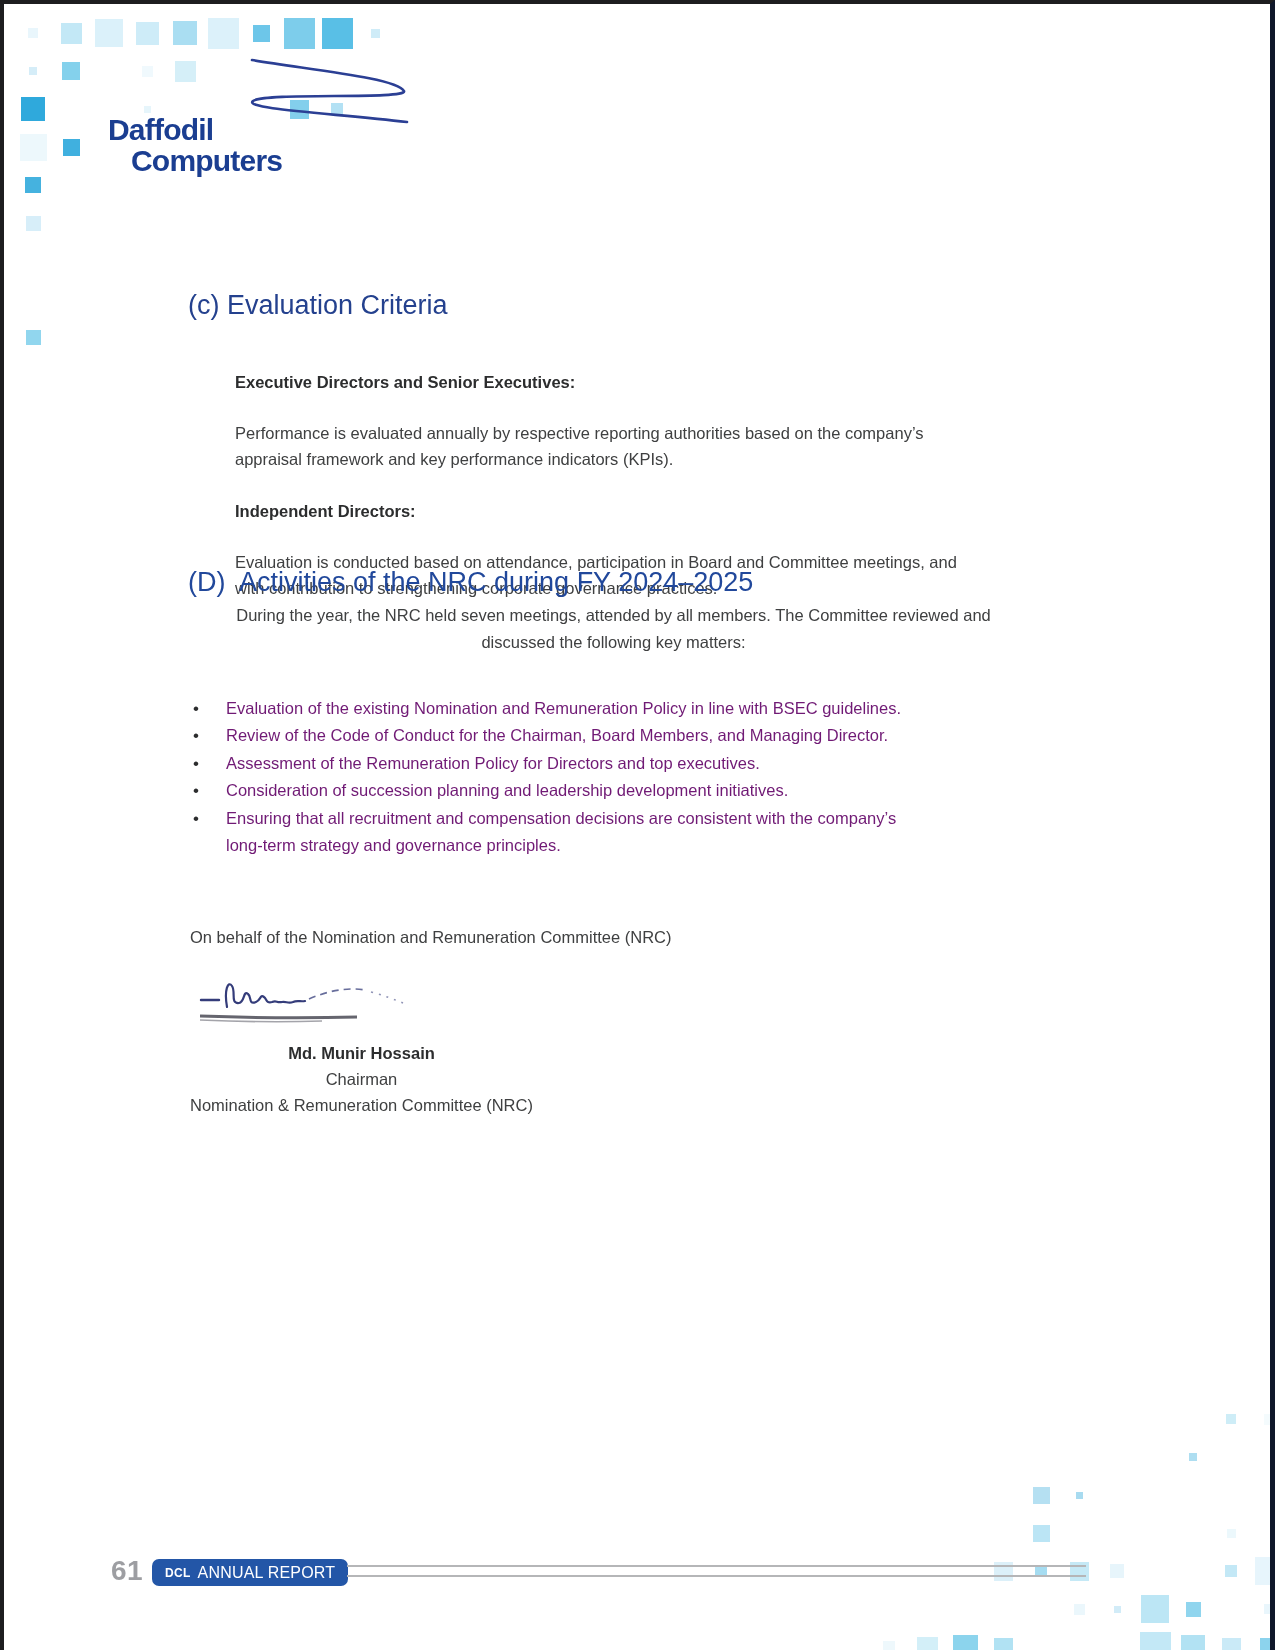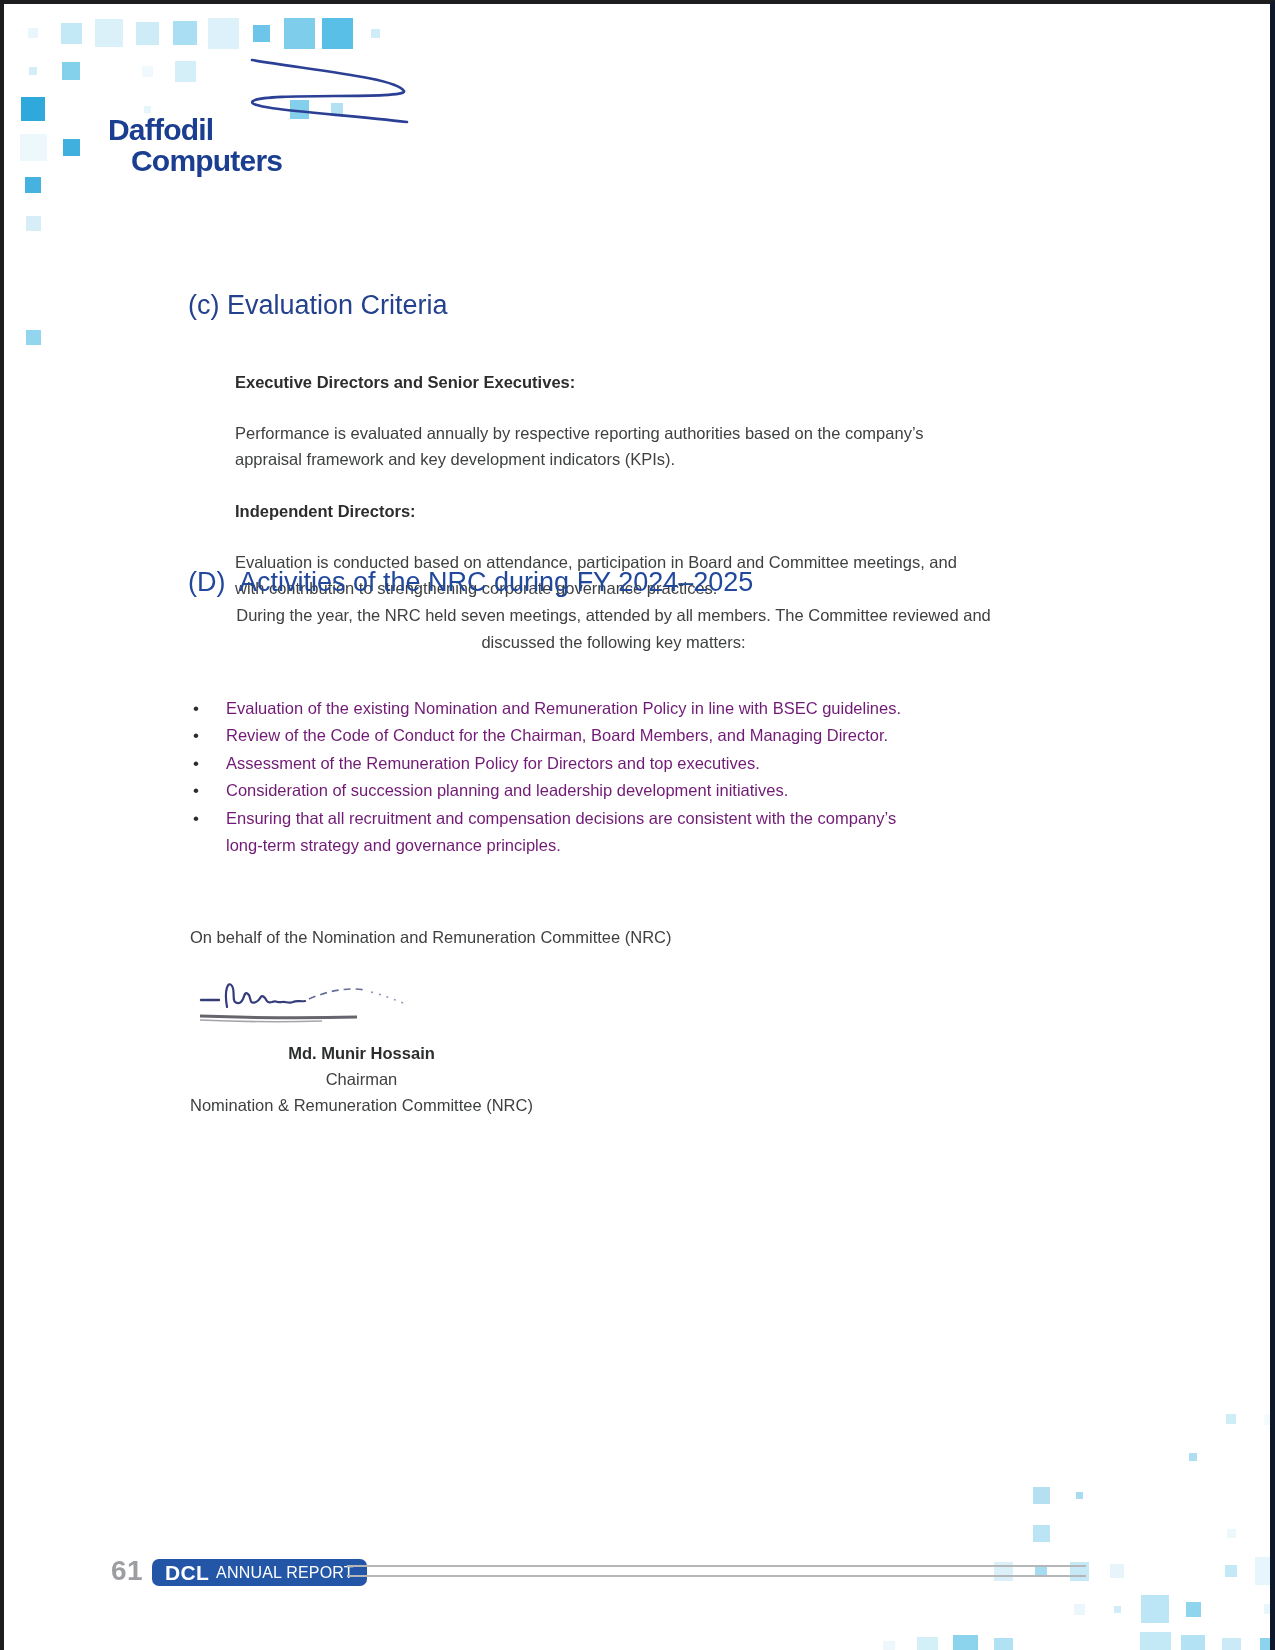--- a/index.html
+++ b/index.html
@@ -52,21 +52,21 @@
   .sign-block div{font-size:16.5px;line-height:26px;color:#3f4041;text-align:center;}
   .sign-block .nm{font-weight:bold;color:#2c2d2e;}
 
   .page-num{position:absolute;left:107px;top:1551px;font-size:28px;font-weight:bold;color:#9d9ea2;letter-spacing:0.5px;}
   .footer-badge{
     position:absolute;left:148px;top:1555px;height:27px;
     background:#2356a7;border-radius:7px;
     display:flex;align-items:center;padding:0 13px;
     color:#ffffff;
   }
-  .footer-badge .b1{font-weight:bold;font-size:21px;letter-spacing:0.3px;}
+  .footer-badge .b1{font-weight:bold;font-size:12px;letter-spacing:0.3px;}
   .footer-badge .b2{font-size:16px;margin-left:7px;letter-spacing:0.2px;}
   .footer-line{
     position:absolute;left:343px;top:1561px;width:739px;height:8px;
     border-top:2px solid #b5b6b8;border-bottom:2px solid #b5b6b8;
   }
 </style>
 </head>
 <body>
 
 <div class="page">
@@ -130,21 +130,21 @@
     <svg class="logo-swoosh" viewBox="0 0 182 80">
       <path d="M 15 8 C 75 18, 160 26, 167 39 C 171 48, 28 40, 16 49 C 6 57, 92 61, 170 70" fill="none" stroke="#2b3f94" stroke-width="2.6" stroke-linecap="round"></path>
     </svg>
     <div class="logo-line l1">Daffodil</div>
     <div class="logo-line l2">Computers</div>
 
     <div class="h-blue h-c">(c) Evaluation Criteria</div>
     <div class="blk-c body-txt">
       <p class="bold-lbl">Executive Directors and Senior Executives:</p>
       <p>Performance is evaluated annually by respective reporting authorities based on the company’s
-appraisal framework and key development indicators (KPIs).</p>
+appraisal framework and key performance indicators (KPIs).</p>
       <p class="bold-lbl">Independent Directors:</p>
       <p>Evaluation is conducted based on attendance, participation in Board and Committee meetings, and
 with contribution to strengthening corporate governance practices.</p>
     </div>
 
     <div class="h-blue h-d">(D)  Activities of the NRC during FY 2024–2025</div>
     <div class="intro body-txt">During the year, the NRC held seven meetings, attended by all members. The Committee reviewed and
 discussed the following key matters:</div>
 
     <ul class="bullets">

